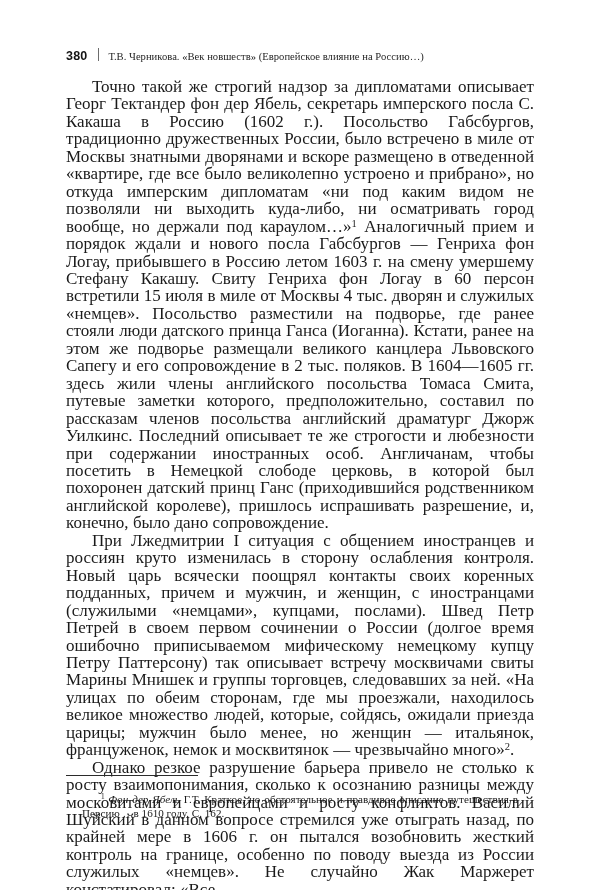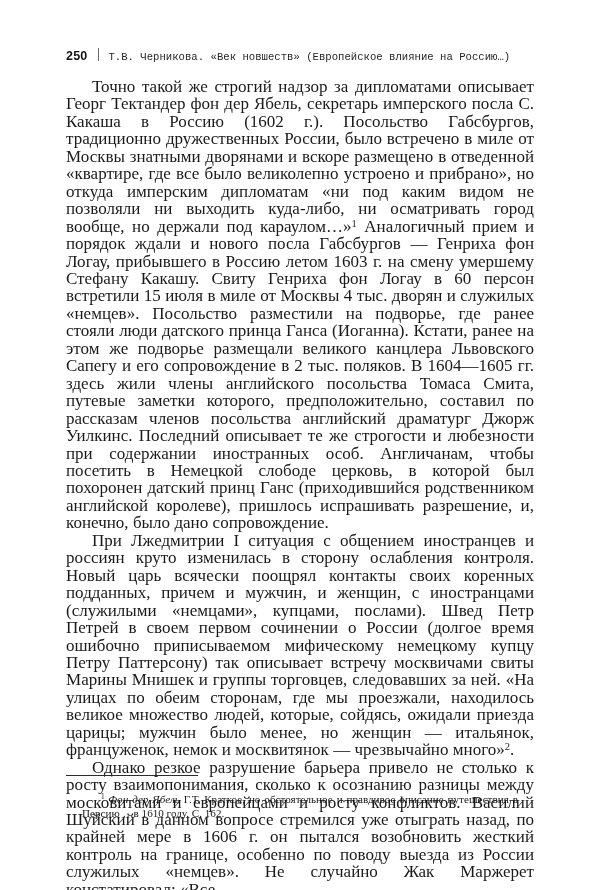--- a/index.html
+++ b/index.html
@@ -43,21 +43,21 @@
   .head-rule {
     display: inline-block;
     width: 1px;
     height: 13px;
     background: #6d6d6d;
     margin: 0 9px 0 11px;
     position: relative;
     top: 1px;
   }
   .head-title {
-    font-family: Liberation Mono, monospace;
+    font-family: Liberation Serif, serif;
     font-size: 10.6px;
     color: #262626;
     letter-spacing: 0.02px;
   }
 
   
   .textblock {
     position: absolute;
     left: 66px;
     top: 78px;
@@ -110,21 +110,21 @@
   p.footnote i {
     font-style: italic;
   }
 </style>
 </head>
 <body>
 
 <div class="page">
 
   <div class="running-head">
-    <span class="folio">250</span>
+    <span class="folio">380</span>
     <span class="head-rule"></span>
     <span class="head-title">Т.В. Черникова. «Век новшеств» (Европейское влияние на Россию…)</span>
   </div>
 
   <div class="textblock">
 
     <p class="body"><span>Точно такой же строгий надзор за дипломатами описывает Георг Тектандер фон дер Ябель, секретарь имперского посла С. Какаша в Россию (1602 г.). Посольство Габсбургов, традиционно дружественных России, было встречено в миле от Москвы знатными дворянами и вскоре размещено в отведенной «квартире, где все было великолепно устроено и прибрано», но откуда имперским дипломатам «ни под каким видом не позволяли ни выходить куда-либо, ни осматривать город вообще, но держали под караулом…»</span><sup>1</sup><span> Аналогичный прием и порядок ждали и нового посла Габсбургов — Генриха фон Логау, прибывшего в Россию летом 1603 г. на смену умершему Стефану Какашу. Свиту Генриха фон Логау в 60 персон встретили 15 июля в миле от Москвы 4 тыс. дворян и служилых «немцев». Посольство разместили на подворье, где ранее стояли люди датского принца Ганса (Иоганна). Кстати, ранее на этом же подворье размещали великого канцлера Львовского Сапегу и его сопровождение в 2 тыс. поляков. В 1604—1605 гг. здесь жили члены английского посольства Томаса Смита, путевые заметки которого, предположительно, составил по рассказам членов посольства английский драматург Джорж Уилкинс. Последний описывает те же строгости и любезности при содержании иностранных особ. Англичанам, чтобы посетить в Немецкой слободе церковь, в которой был похоронен датский принц Ганс (приходившийся родственником английской королеве), пришлось испрашивать разрешение, и, конечно, было дано сопровождение.</span></p>
 
     <p class="body"><span>При Лжедмитрии I ситуация с общением иностранцев и россиян круто изменилась в сторону ослабления контроля. Новый царь всячески поощрял контакты своих коренных подданных, причем и мужчин, и женщин, с иностранцами (служилыми «немцами», купцами, послами). Швед Петр Петрей в своем первом сочинении о России (долгое время ошибочно приписываемом мифическому немецкому купцу Петру Паттерсону) так описывает встречу москвичами свиты Марины Мнишек и группы торговцев, следовавших за ней. «На улицах по обеим сторонам, где мы проезжали, находилось великое множество людей, которые, сойдясь, ожидали приезда царицы; мужчин было менее, но женщин — итальянок, француженок, немок и москвитянок — чрезвычайно много»</span><sup>2</sup><span>.</span></p>
 

